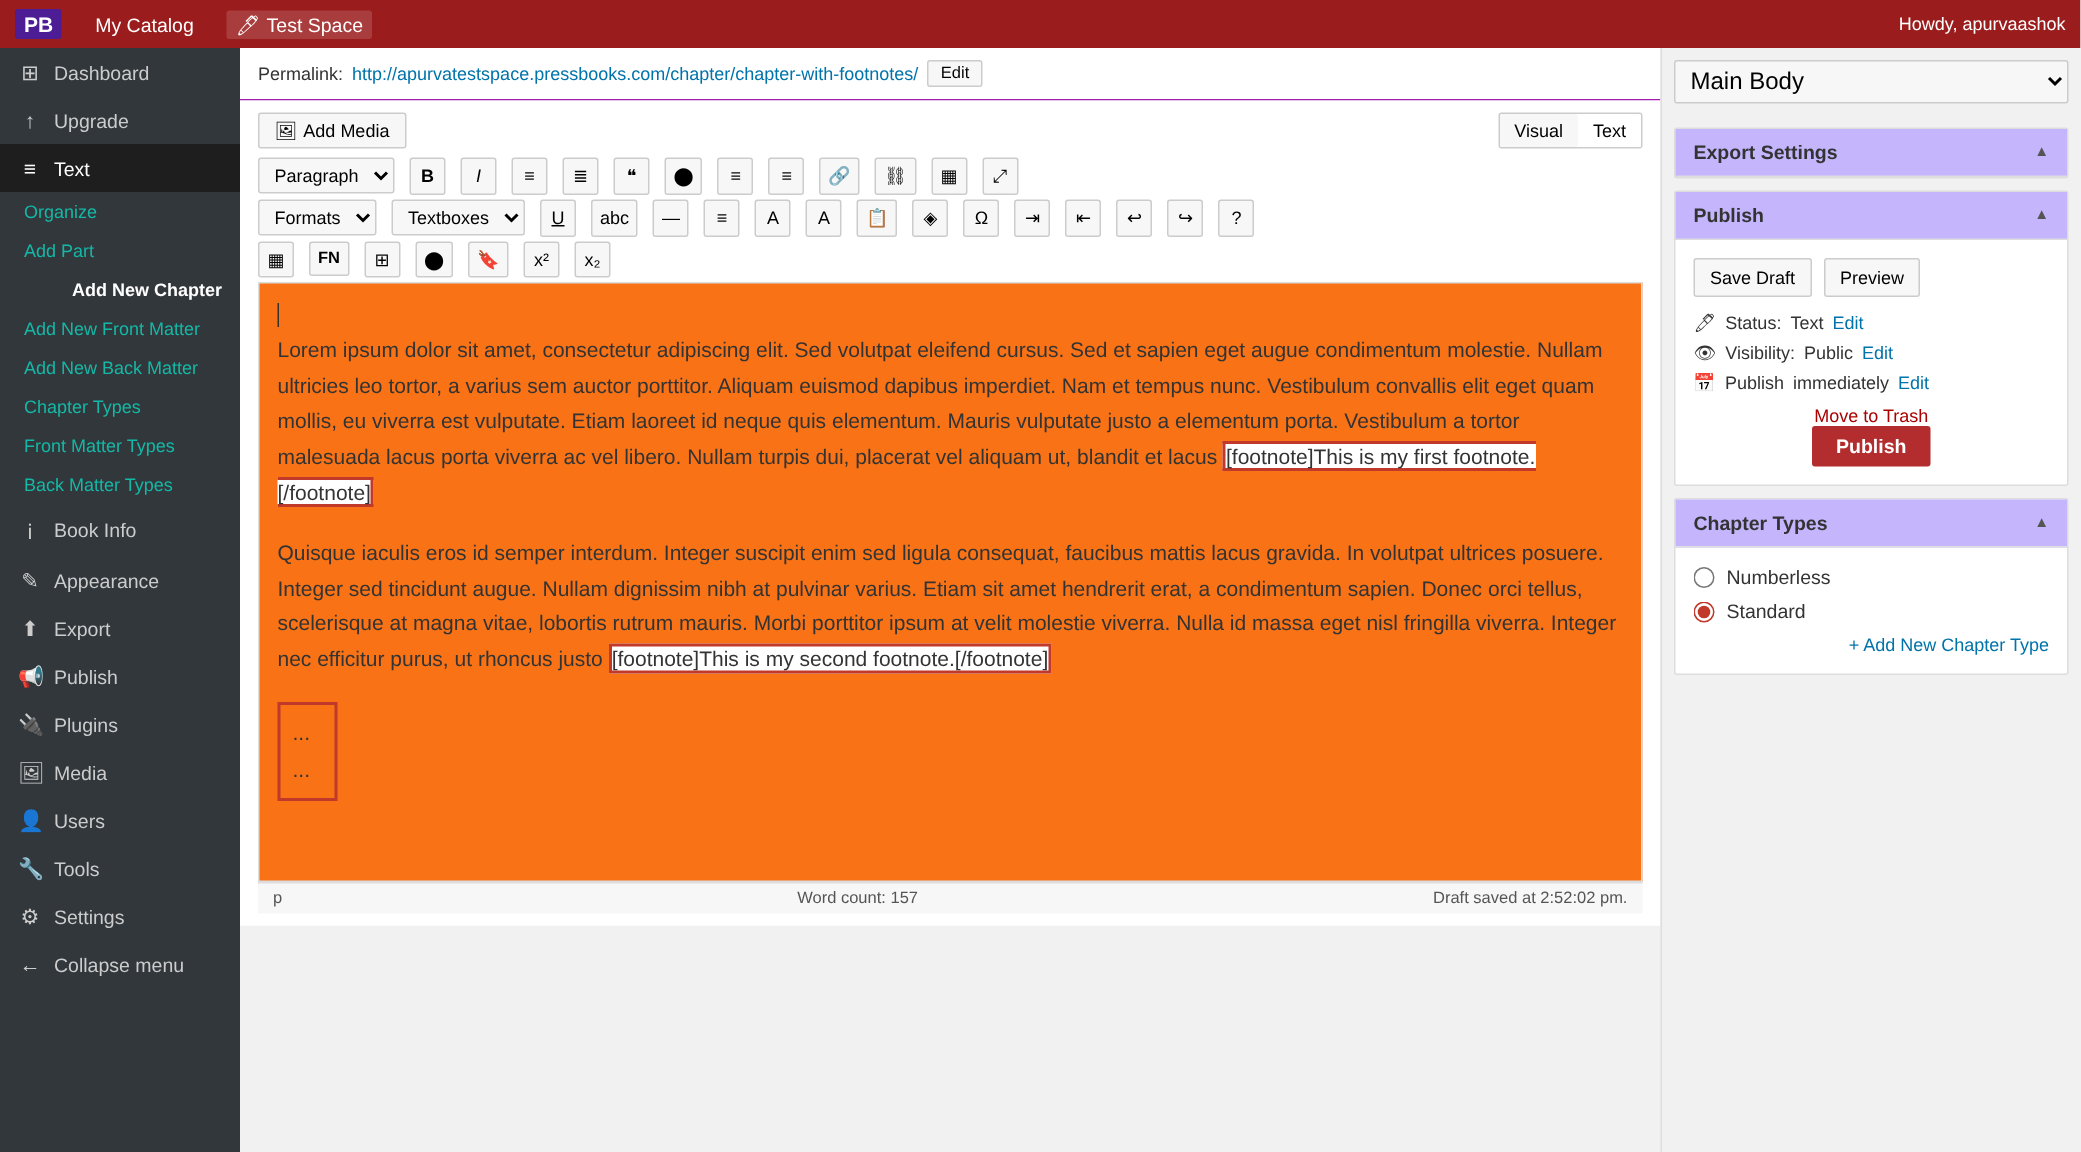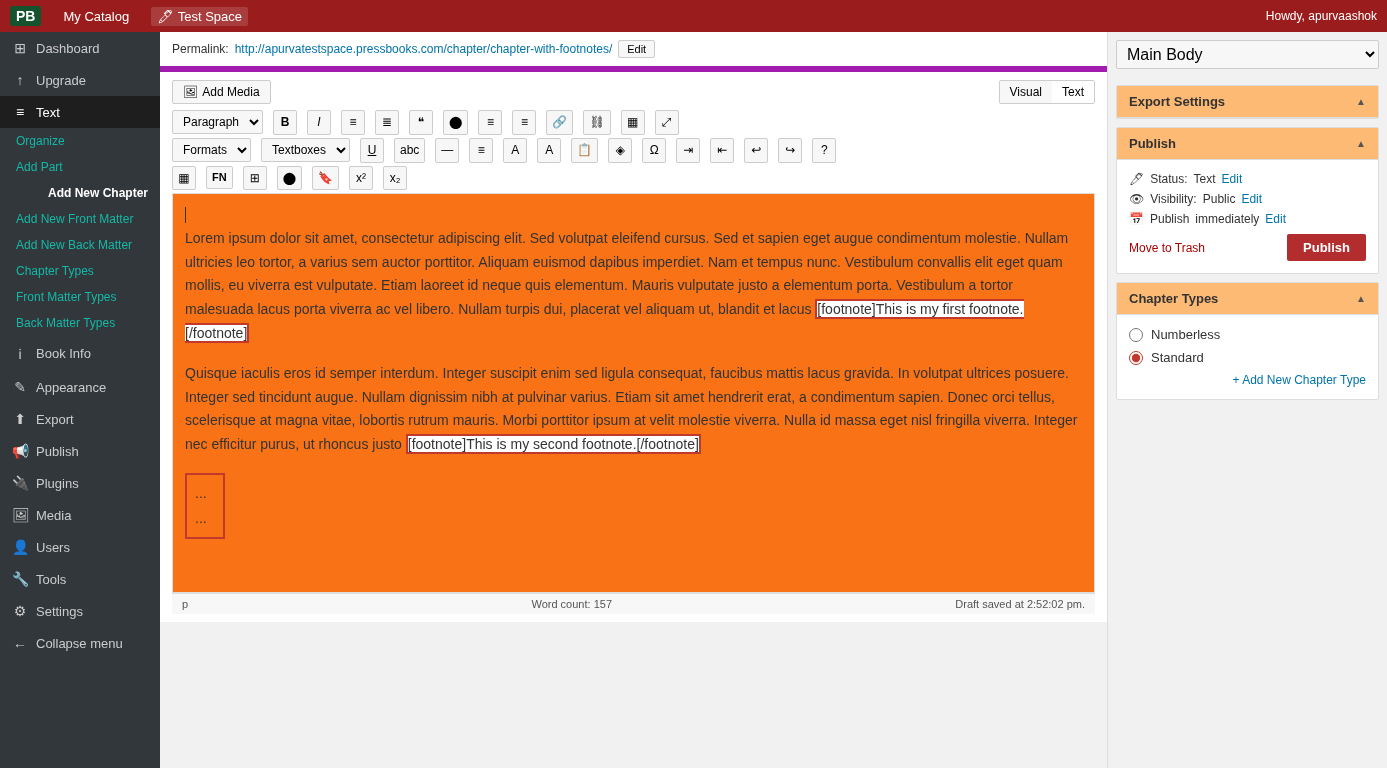--- a/index.html
+++ b/index.html
@@ -1,41 +1,41 @@
 <!DOCTYPE html>
 <html><head>
   <meta charset="utf-8">
   <style>
     * { box-sizing: border-box; margin: 0; padding: 0; }
     body { font-family: -apple-system, BlinkMacSystemFont, "Segoe UI", Arial, sans-serif; font-size: 13px; background: #f1f1f1; color: #333; display: flex; flex-direction: column; height: 768px; overflow: hidden; }
 
     
     #topbar { background: #9b1c1c; color: #fff; height: 32px; display: flex; align-items: center; padding: 0 10px; gap: 16px; flex-shrink: 0; }
-    #topbar .logo { font-weight: bold; font-size: 14px; background: #14532d; padding: 2px 6px; border-radius: 2px; }
+    #topbar .logo { font-weight: bold; font-size: 14px; background: #4c1d95; padding: 2px 6px; border-radius: 2px; }
     #topbar .tab { font-size: 13px; color: #fff; padding: 2px 6px; display: flex; align-items: center; gap: 4px; }
     #topbar .tab.active { background: rgba(255,255,255,0.15); border-radius: 2px; }
     #topbar .howdy { margin-left: auto; font-size: 12px; }
 
     
     #layout { display: flex; flex: 1; overflow: hidden; }
 
     
     #sidebar { width: 160px; background: #32373c; color: #ccc; flex-shrink: 0; overflow-y: auto; }
     .sidebar-item { padding: 8px 12px; font-size: 13px; cursor: pointer; display: flex; align-items: center; gap: 8px; }
     .sidebar-item.active { background: #1e1e1e; color: #fff; }
     .sidebar-item .icon { font-size: 14px; width: 16px; text-align: center; }
     .sidebar-subitem { padding: 6px 12px 6px 16px; font-size: 12px; cursor: pointer; color: #14b8a6; }
     .sidebar-subitem.active { color: #fff; font-weight: 600; margin-left: 32px; }
 
     
     #main { flex: 1; overflow-y: auto; background: #f1f1f1; padding: 0; }
     #content-area { margin: 0 auto; background: #fff; }
 
     
-    #permalink-bar { background: #fff; padding: 8px 12px; border-bottom: 6px solid #a21caf; font-size: 12px; display: flex; align-items: center; gap: 6px; }
+    #permalink-bar { background: #fff; padding: 8px 12px; border-bottom: 1px solid #a21caf; font-size: 12px; display: flex; align-items: center; gap: 6px; }
     #permalink-bar a { color: #0073aa; text-decoration: none; }
     .edit-btn { background: #f7f7f7; border: 1px solid #ccc; padding: 2px 8px; font-size: 11px; cursor: pointer; border-radius: 2px; }
 
     
     #editor-wrap { background: #fff; padding: 8px 12px; }
     #editor-toolbar-top { display: flex; align-items: center; gap: 8px; margin-bottom: 6px; }
     .add-media-btn { background: #f7f7f7; border: 1px solid #ccc; padding: 4px 10px; font-size: 12px; cursor: pointer; border-radius: 2px; display: flex; align-items: center; gap: 4px; }
     .visual-text-tabs { margin-left: auto; display: flex; border: 1px solid #ccc; border-radius: 2px; overflow: hidden; }
     .visual-text-tabs button { background: #f7f7f7; border: none; padding: 4px 10px; font-size: 12px; cursor: pointer; }
     .visual-text-tabs button.active { background: #fff; }
@@ -50,37 +50,37 @@
     .footnote-highlight { border: 2px solid #c0392b; display: inline; background: #fff; }
 
     #editor-footer { background: #f7f7f7; border-top: 1px solid #ddd; padding: 4px 10px; font-size: 11px; color: #555; display: flex; justify-content: space-between; }
 
     .para-block { margin-bottom: 16px; font-size: 14px; line-height: 1.7; }
     .dots-block { border: 1px solid #ccc; width: 40px; padding: 6px 8px; font-size: 14px; line-height: 1.8; margin-bottom: 16px; }
 
     
     #right-panel { width: 280px; background: #f1f1f1; border-left: 1px solid #ddd; flex-shrink: 0; overflow-y: auto; padding-bottom: 20px; }
     .rp-section { background: #fff; border: 1px solid #ddd; margin: 8px; border-radius: 2px; }
-    .rp-section-header { background: #fdba74; border-bottom: 1px solid #ddd; padding: 8px 12px; font-size: 13px; font-weight: 600; display: flex; justify-content: space-between; align-items: center; }
+    .rp-section-header { background: #c4b5fd; border-bottom: 1px solid #ddd; padding: 8px 12px; font-size: 13px; font-weight: 600; display: flex; justify-content: space-between; align-items: center; }
     .rp-section-header .collapse-arrow { font-size: 10px; color: #555; }
     .rp-section-body { padding: 12px; }
 
     .rp-dropdown { width: 100%; padding: 4px 6px; border: 1px solid #ccc; background: #f7f7f7; font-size: 16px; margin-bottom: 8px; border-radius: 2px; }
 
     .checkbox-row { display: flex; align-items: center; gap: 8px; margin-bottom: 8px; font-size: 13px; }
     .checkbox-row input { width: 14px; height: 14px; }
 
     .publish-meta { font-size: 12px; color: #333; margin-bottom: 6px; display: flex; align-items: center; gap: 6px; }
     .publish-meta a { color: #0073aa; text-decoration: none; font-size: 12px; }
 
     .rp-buttons { display: flex; gap: 8px; margin-bottom: 10px; }
     .save-draft-btn { background: #f7f7f7; border: 1px solid #ccc; padding: 5px 10px; font-size: 12px; cursor: pointer; border-radius: 2px; }
     .preview-btn { background: #f7f7f7; border: 1px solid #ccc; padding: 5px 10px; font-size: 12px; cursor: pointer; border-radius: 2px; }
 
-    .trash-publish-row { display: flex; justify-content: space-between; align-items: center; margin-top: 8px; }
+    .trash-publish-row { display: flex; justify-content: space-between; align-items: center; margin-top: 8px; flex-direction: column; }
     .trash-link { color: #a00; font-size: 12px; text-decoration: none; cursor: pointer; }
     .publish-btn-red { background: #b32d2e; color: #fff; border: none; padding: 6px 16px; font-size: 13px; font-weight: 600; cursor: pointer; border-radius: 2px; }
 
     .radio-row { display: flex; align-items: center; gap: 8px; margin-bottom: 8px; font-size: 13px; }
     .radio-row input { width: 14px; height: 14px; }
     .radio-checked { accent-color: #c0392b; }
 
     .add-chapter-type-link { color: #0073aa; font-size: 12px; text-decoration: none; cursor: pointer; display: block; margin-top: 8px; text-align: right; }
   </style>
 </head>
@@ -273,20 +273,24 @@
         <span class="collapse-arrow">▲</span>
       </div>
     </div>
 
     <div class="rp-section">
       <div class="rp-section-header">
         <span>Publish</span>
         <span class="collapse-arrow">▲</span>
       </div>
       <div class="rp-section-body">
+        <div class="rp-buttons">
+          <button class="save-draft-btn">Save Draft</button>
+          <button class="preview-btn">Preview</button>
+        </div>
         <div class="publish-meta">
           <span>🖊</span>
           <span>Status:</span>
           <span>Text</span>
           <a href="#">Edit</a>
         </div>
         <div class="publish-meta">
           <span>👁</span>
           <span>Visibility:</span>
           <span>Public</span>

